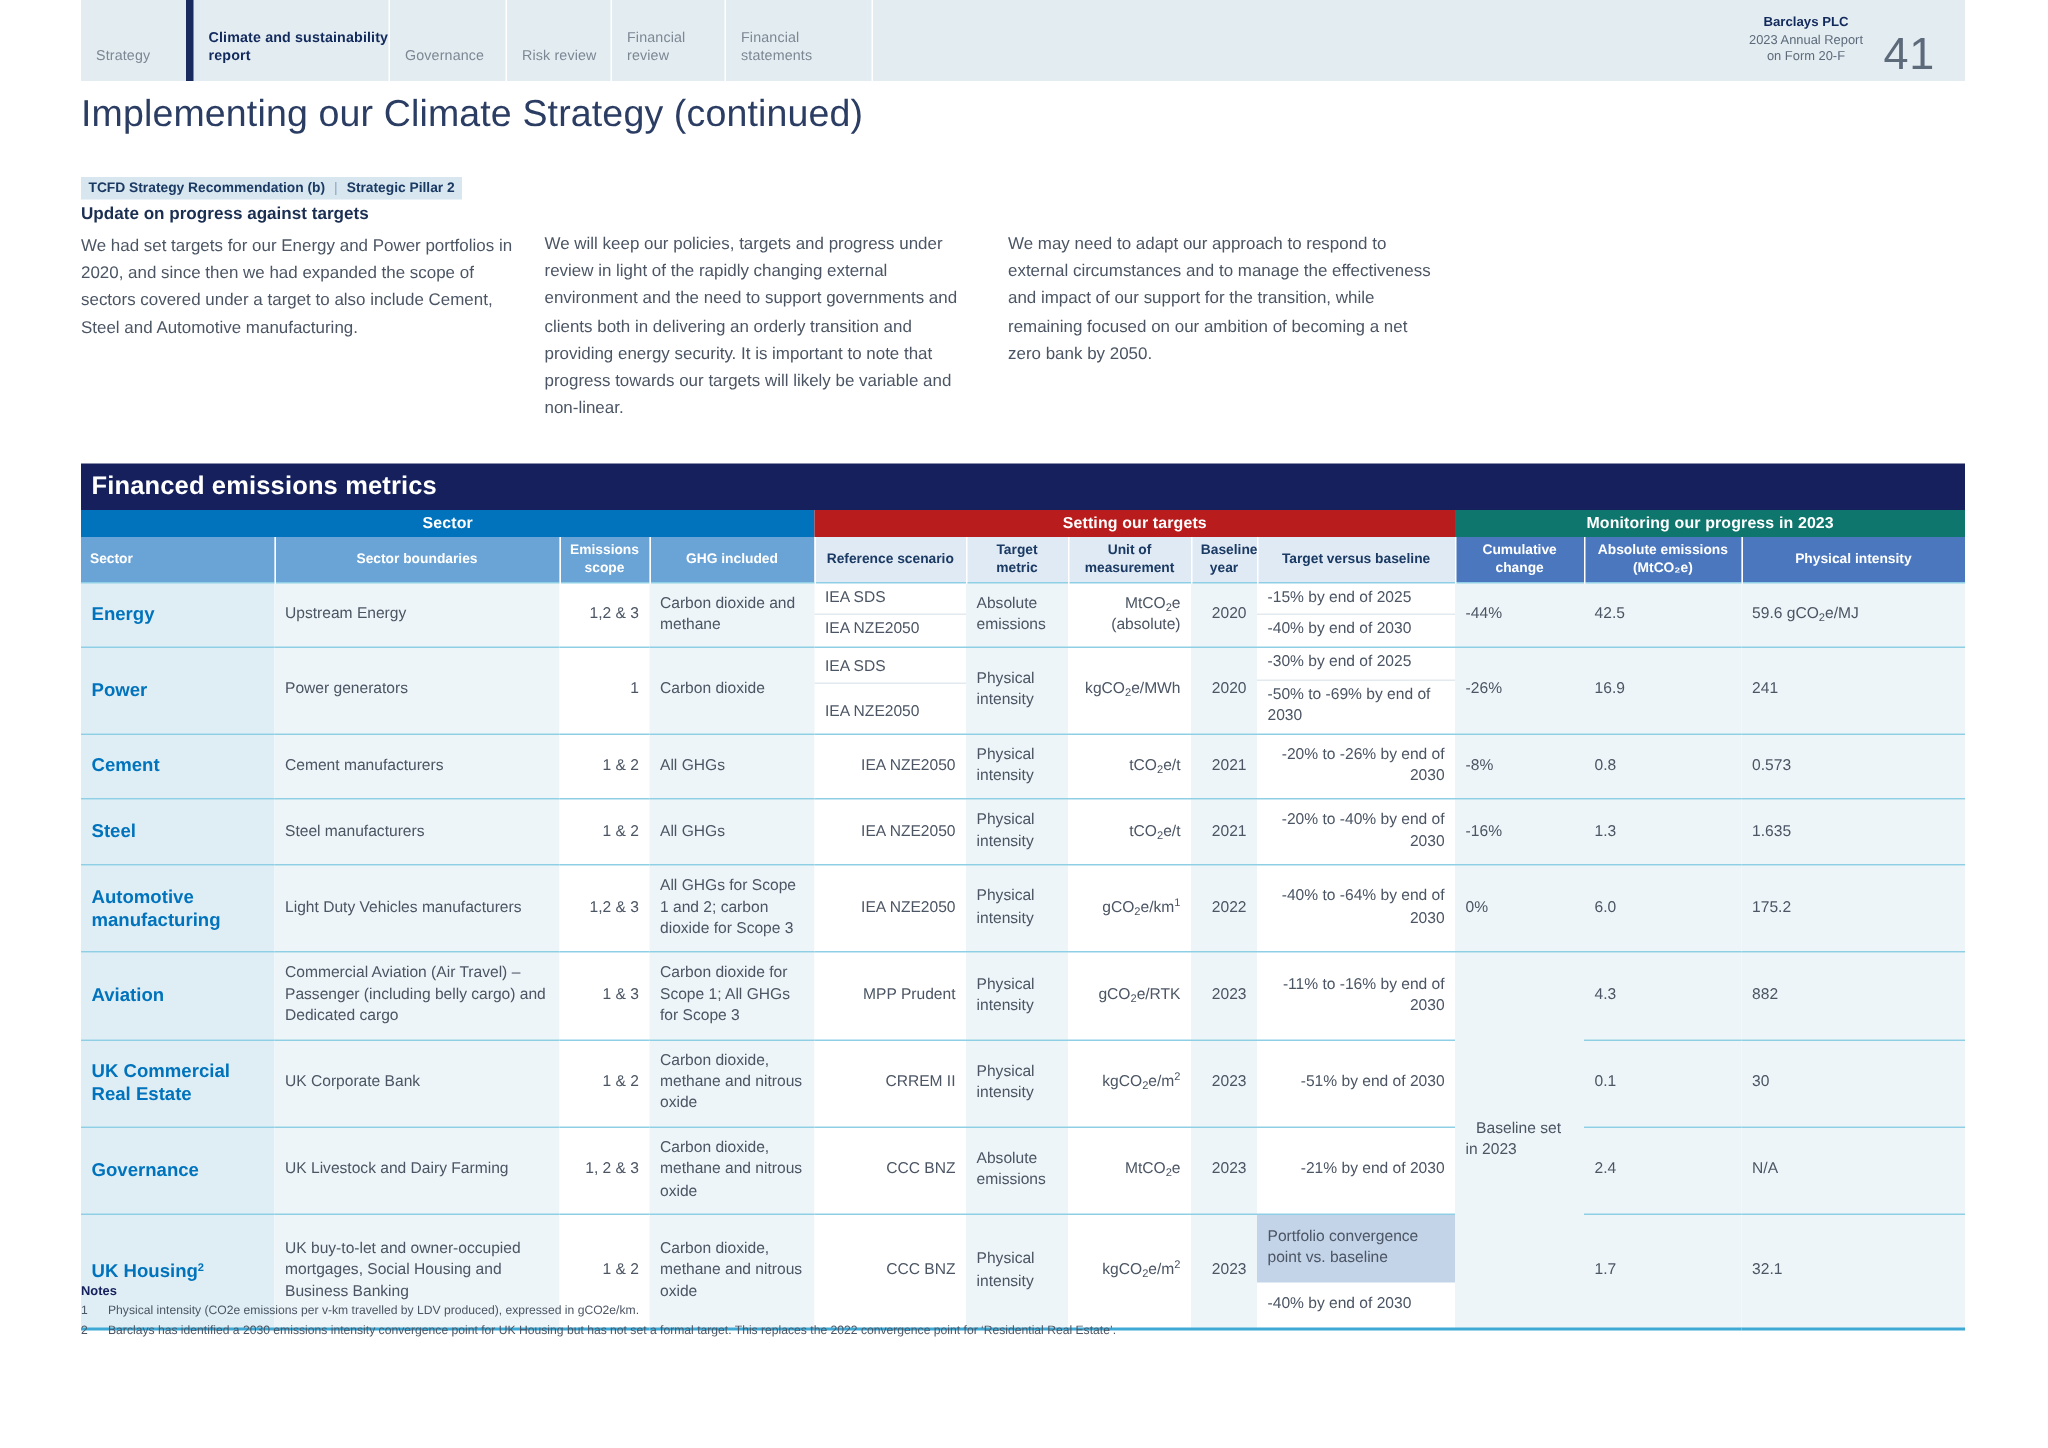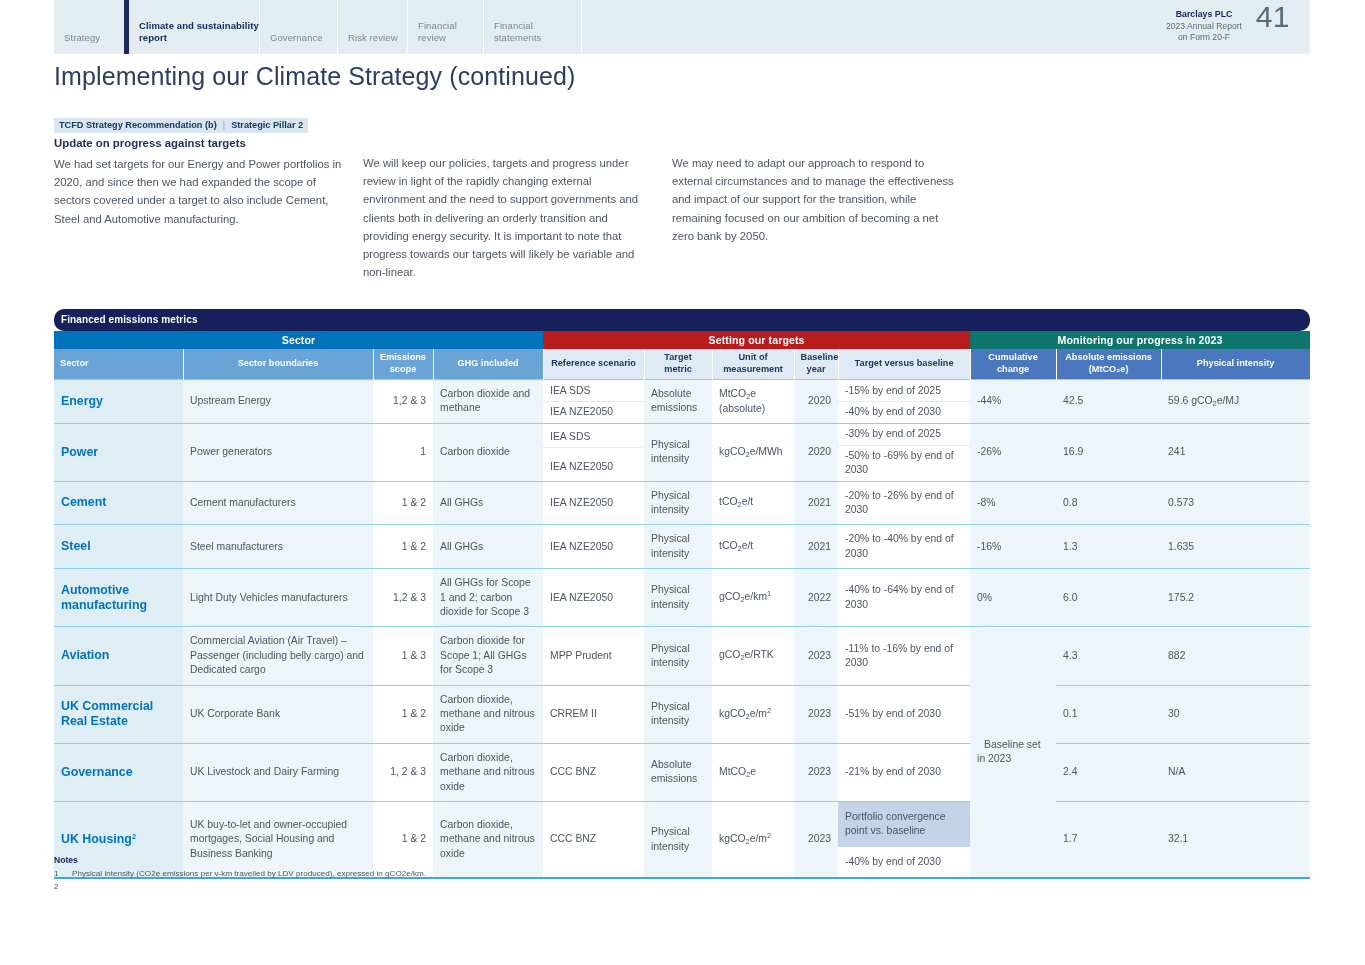--- a/index.html
+++ b/index.html
@@ -53,21 +53,21 @@
     line-height: 11.5px;
     color: #5c6a7a;
   }
   .doc-meta .brand {
     font-weight: bold;
     color: #12295c;
     font-size: 8.8px;
   }
   .page-no {
     position: absolute;
-    right: 20px; top: 0;
+    right: 20px; top: 20px;
     font-size: 30px;
     color: #5c6a7a;
     font-weight: 300;
     letter-spacing: .5px;
   }
 
   
   .page-title {
     position: absolute;
     left: 54px; top: 62px;
@@ -118,25 +118,24 @@
 
   
   .table-wrap {
     position: absolute;
     left: 54px; top: 309px;
     width: 1256px;
   }
   .tbl-title {
     background: #16205c;
     color: #ffffff;
-    font-size: 10px;
+    font-size: 17px;
     font-weight: bold;
     padding: 5px 7px 6px 7px;
     letter-spacing: .1px;
-    border-radius: 10px;
   }
   table.emissions {
     border-collapse: collapse;
     width: 1256px;
     table-layout: fixed;
   }
   table.emissions td, table.emissions th {
     vertical-align: middle;
     padding: 0;
   }
@@ -170,21 +169,21 @@
   .sub-monitor { background: #4a77bd; color: #ffffff; text-align: center; }
 
   
   .c {
     font-size: 10.4px;
     line-height: 14.4px;
     color: #4b5563;
     padding: 7px 7px !important;
     box-sizing: border-box;
   }
-  .c.white { background: #ffffff; }
+  .c.white { background: #ffffff; text-align: right; }
   .c.tint  { background: #eef5f8; }
   .c.ctr   { text-align: right; }
   .c.sector-name {
     background: #dfeef5;
     color: #0073bc;
     font-weight: bold;
     font-size: 12.4px;
     line-height: 15px;
   }
 
@@ -484,14 +483,15 @@
 </div>
 
 <div class="notes">
   <div class="notes-h">Notes</div>
   <div class="note-row">
     <span class="note-num">1</span>
     <span>Physical intensity (CO2e emissions per v-km travelled by LDV produced), expressed in gCO2e/km.</span>
   </div>
   <div class="note-row">
     <span class="note-num">2</span>
+    <span>Barclays has identified a 2030 emissions intensity convergence point for UK Housing but has not set a formal target. This replaces the 2022 convergence point for ‘Residential Real Estate’.</span>
   </div>
 </div>
 
 </body></html>

